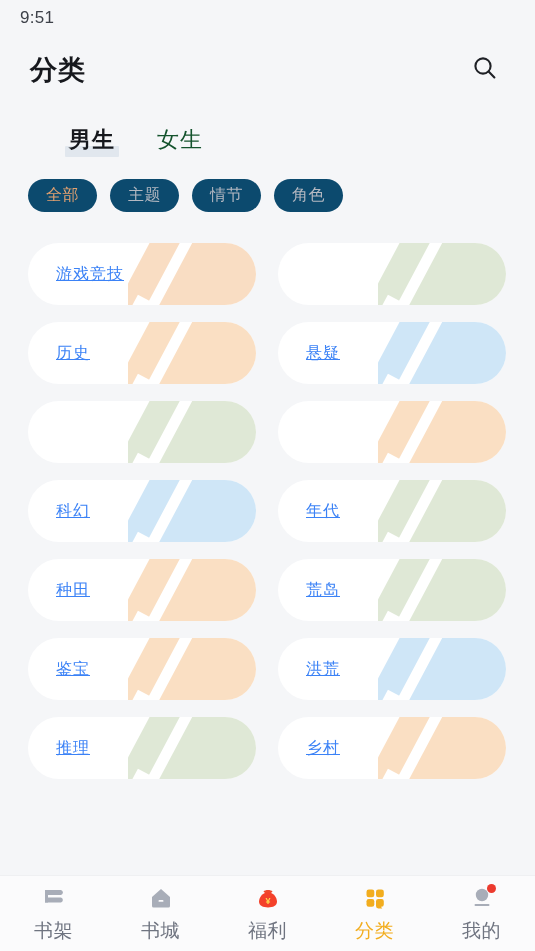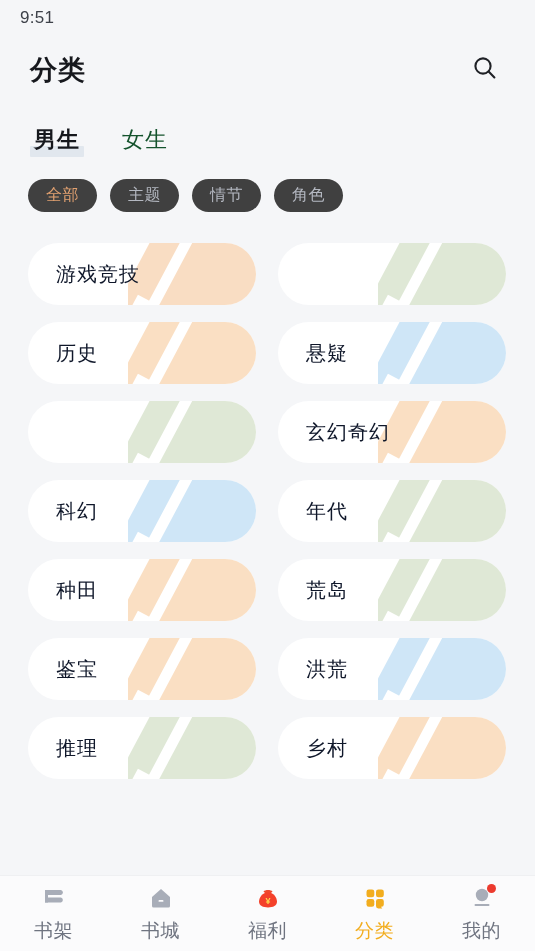--- a/index.html
+++ b/index.html
@@ -48,20 +48,21 @@
     display: flex; align-items: center; justify-content: center;
   }
 
   
   .tabs {
     display: flex;
     align-items: flex-end;
     padding: 6px 0 0 30px;
     height: 52px;
     gap: 34px;
+    margin-left: 35px;
   }
   .tab {
     position: relative;
     padding: 0 4px 4px 4px;
     font-size: 22px;
     color: #14532d;
     line-height: 1.1;
     letter-spacing: 1px;
   }
   .tab.active {
@@ -82,21 +83,21 @@
   
   .chips {
     display: flex;
     gap: 13px;
     padding: 23px 0 0 28px;
   }
   .chip {
     height: 33px;
     padding: 0 18px;
     border-radius: 17px;
-    background: #404040;
+    background: #0c4a6e;
     color: #b4b8c1;
     font-size: 16px;
     display: flex;
     align-items: center;
     justify-content: center;
     letter-spacing: 0.5px;
   }
   .chip.active {
     color: #e2a170;
   }
@@ -144,23 +145,24 @@
   }
   
   .cat-deco .sliver {
     left: 6px;
     width: 14px;
   }
   .cat-label {
     position: relative;
     z-index: 2;
     padding-left: 28px;
-    font-size: 20px;
-    color: #0f172a;
+    font-size: 16px;
+    color: #3b82f6;
     letter-spacing: 1px;
+    text-decoration: underline;
   }
 
   
   .bottom-nav {
     position: absolute;
     left: 0; right: 0; bottom: 0;
     height: 76px;
     background: #fbfbfc;
     border-top: 1px solid #eff0f2;
     display: flex;
@@ -266,21 +268,20 @@
         <div class="band wedge" style="background:linear-gradient(100deg,#dfe8d6 0%,#dfe8d6 100%)"></div>
         <div class="band stripe"></div>
       </div>
     </div>
     <div class="cat-card">
       <div class="cat-deco">
         <div class="band sliver" style="background:#fadfc3"></div>
         <div class="band wedge" style="background:linear-gradient(100deg,#fadfc3 0%,#fadfc3 100%)"></div>
         <div class="band stripe"></div>
       </div>
-      <div class="cat-label">玄幻奇幻</div>
     </div>
     <div class="cat-card">
       <div class="cat-deco">
         <div class="band sliver" style="background:#cfe6f7"></div>
         <div class="band wedge" style="background:linear-gradient(100deg,#cfe6f7 0%,#cfe6f7 100%)"></div>
         <div class="band stripe"></div>
       </div>
       <div class="cat-label">科幻</div>
     </div>
     <div class="cat-card">

